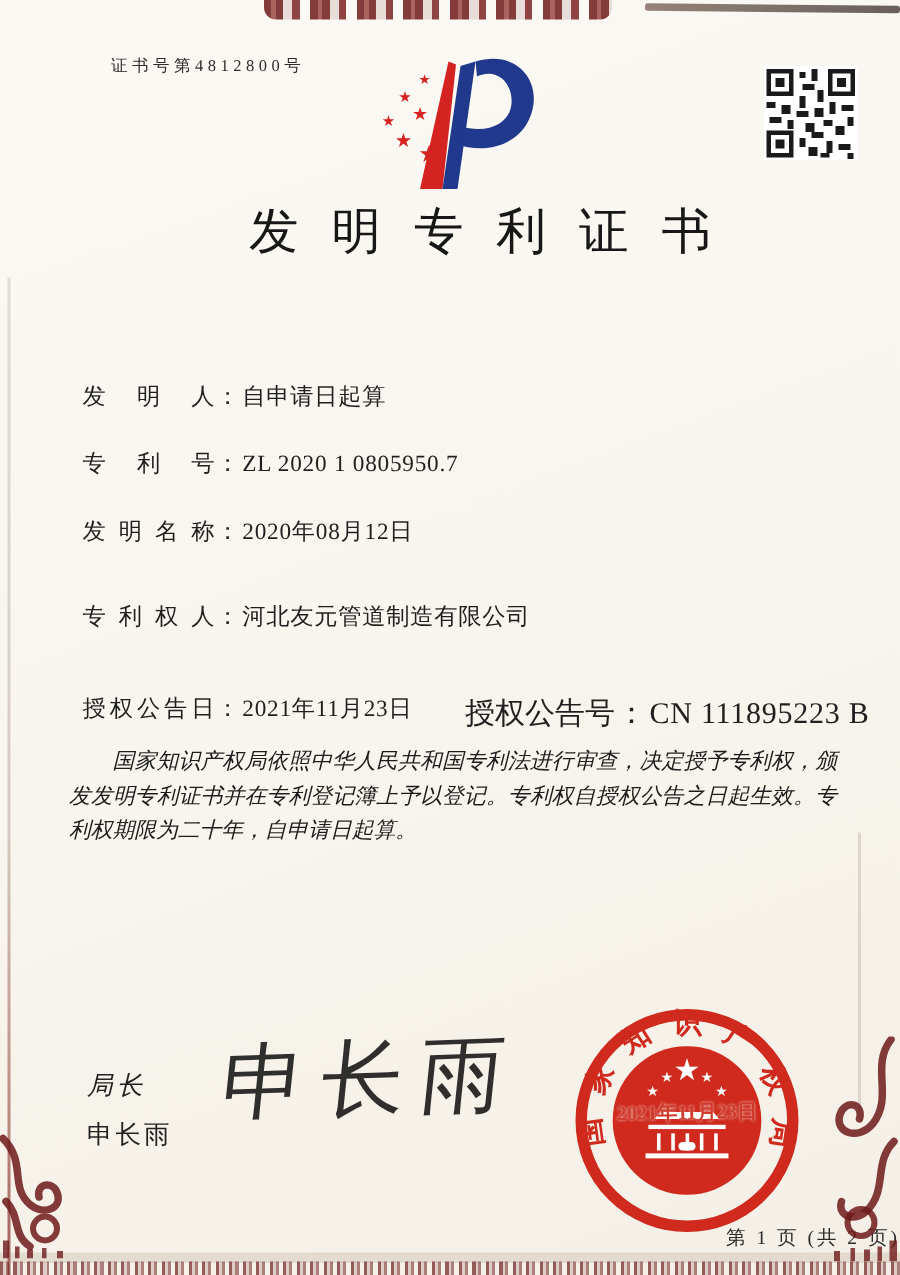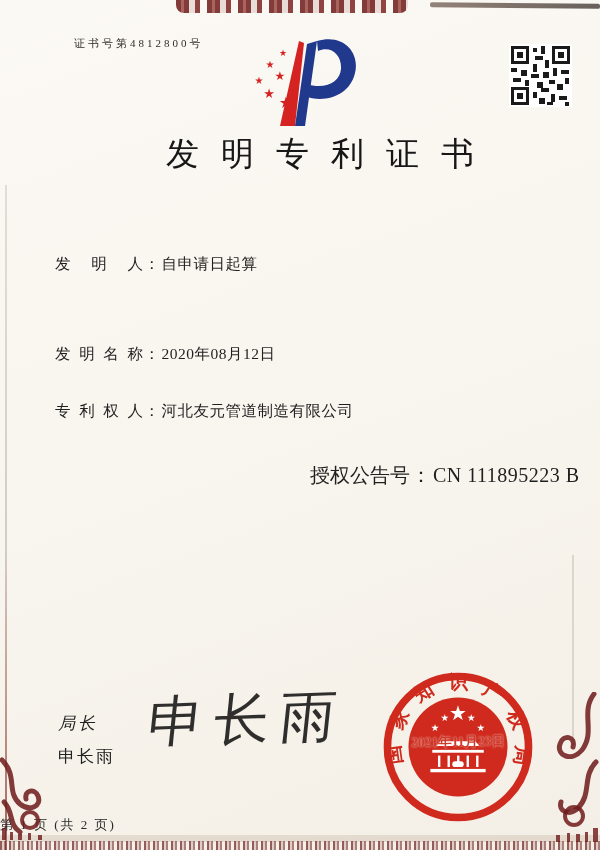--- a/index.html
+++ b/index.html
@@ -78,21 +78,21 @@
     font-size:56px;color:#141414;letter-spacing:10px;white-space:nowrap;
     transform:rotate(-2deg) skewX(-8deg);opacity:.88;
   }
   .seal{position:absolute;left:377px;top:666px;width:162px;height:162px;z-index:2;}
   .seal-date{
     position:absolute;left:372px;top:733px;width:172px;z-index:3;
     text-align:center;font-size:13.5px;font-weight:bold;color:#cf3a2a;
     transform:rotate(-1deg);text-shadow:0 0 2px rgba(255,255,255,.8);
   }
   .page-info{
-    position:absolute;left:0;right:0;top:816px;text-align:left;
+    position:absolute;left:0;right:0;top:816px;text-align:right;
     font-size:13px;color:#2a2a2a;letter-spacing:2px;
   }
   .shade-bottom{position:absolute;left:0;right:0;bottom:8px;height:7px;background:rgba(170,140,120,.22);}
 </style>
 </head>
 <body>
 
 <div class="page">
 
   <div class="orn-top"></div>
@@ -155,31 +155,38 @@
           <rect x="38" y="58" width="6" height="3"></rect>
       </g>
     </svg>
   </div>
 
   <div class="title">发明专利证书</div>
 
   <div class="frow" style="top:254px">
     <span class="flabel">发明人</span><span class="fcolon">：</span><span class="fvalue">自申请日起算</span>
   </div>
+  <div class="frow" style="top:299px">
+    <span class="flabel">专利号</span><span class="fcolon">：</span><span class="fvalue">ZL 2020 1 0805950.7</span>
+  </div>
   <div class="frow" style="top:344px">
     <span class="flabel">发明名称</span><span class="fcolon">：</span><span class="fvalue">2020年08月12日</span>
   </div>
   <div class="frow" style="top:401px">
     <span class="flabel">专利权人</span><span class="fcolon">：</span><span class="fvalue">河北友元管道制造有限公司</span>
   </div>
+  <div class="frow" style="top:462px">
+    <span class="flabel">授权公告日</span><span class="fcolon">：</span><span class="fvalue">2021年11月23日</span>
+  </div>
   <div class="frow2" style="left:310px;top:462px">
     <span>授权公告号</span><span class="fcolon">：</span><span class="fvalue">CN 111895223 B</span>
   </div>
 
   <div class="body-text">
+    <p>国家知识产权局依照中华人民共和国专利法进行审查，决定授予专利权，颁发发明专利证书并在专利登记簿上予以登记。专利权自授权公告之日起生效。专利权期限为二十年，自申请日起算。</p>
   </div>
 
   <div class="director-title">局长</div>
   <div class="director-name">申长雨</div>
   <div class="signature">申长雨</div>
 
   <div class="seal">
     <svg width="162" height="162" viewBox="0 0 170 170">
       <defs>
         <path id="sealArc" d="M 28,106 A 61,61 0 1 1 142,106" fill="none"></path>

